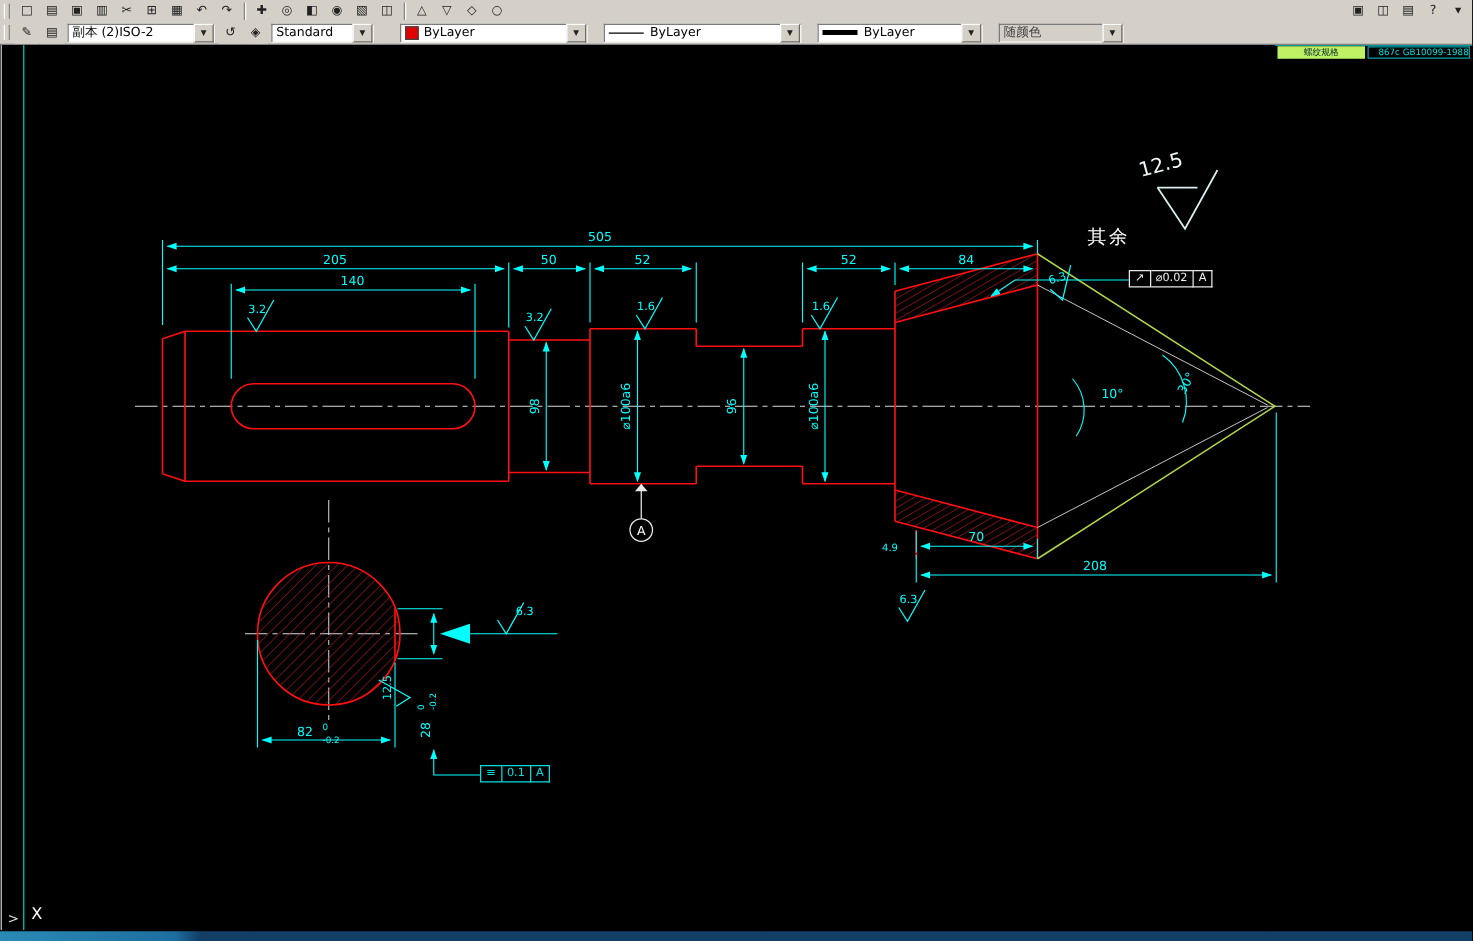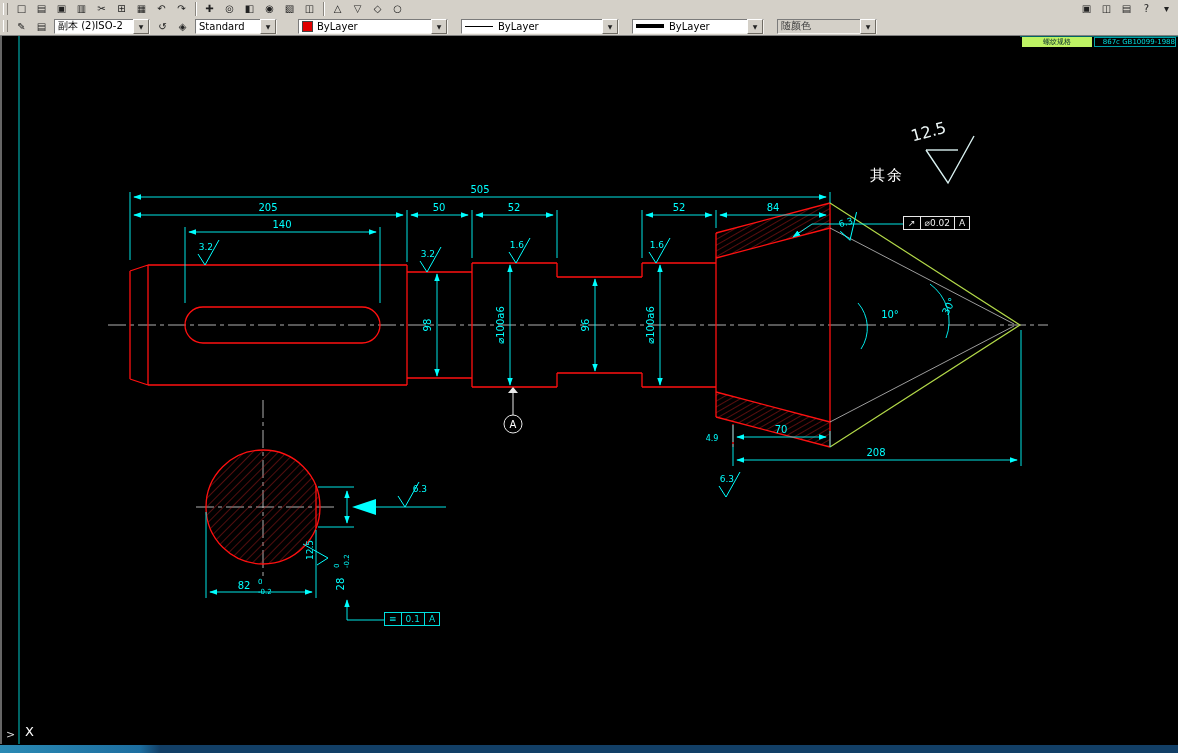--- a/index.html
+++ b/index.html
@@ -30,21 +30,21 @@
 
   
   .ovl{position:absolute;z-index:5;}
   .fcf{display:flex;background:#000;}
   .fcf .cell{border:1px solid #e8e8e8;border-left-width:0;color:#efefef;font-size:9px;height:14px;
              padding:0 4px;display:flex;align-items:center;justify-content:center;box-sizing:border-box;white-space:nowrap;}
   .fcf .cell:first-child{border-left-width:1px;}
   .fcf.cyan .cell{border-color:#00e0e0;color:#00e0e0;}
   .corner1{background:#bef264;color:#03262b;font-size:7px;line-height:10px;height:10px;width:70px;text-align:center;overflow:hidden;white-space:nowrap;}
   .corner2{color:#00dcdc;border:1px solid #00a0a8;font-size:7px;line-height:8px;height:10px;width:82px;text-align:right;overflow:hidden;white-space:nowrap;box-sizing:border-box;}
-  .qiyu{color:#fff;font-size:15px;letter-spacing:2px;}
+  .qiyu{color:#fff;font-size:15px;letter-spacing:2px;margin-top:14px;}
   .prompt{color:#ddd;font-size:11px;}
   .ucsx{color:#fff;font-size:13px;}
   .taskbar{position:absolute;left:0;right:0;bottom:0;height:8px;z-index:11;
            background:linear-gradient(90deg,#2a8ab4 0px,#1d6ea0 140px,#123f66 160px,#123f66 100%);}
 </style>
 </head>
 <body>
 
 <div class="app">
 
@@ -261,21 +261,21 @@
         <span class="tbtn">▤</span>
         <span class="tbtn">?</span>
         <span class="tbtn">▾</span>
       </span>
     </div>
 
     <div class="trow trow2">
       <span class="grip"></span>
       <span class="tbtn">✎</span>
       <span class="tbtn">▤</span>
-      <span class="combo" style="width:96px;">
+      <span class="combo" style="width:118px;">
         <span class="val">副本 (2)ISO-2</span>
         <span class="cbtn">▼</span>
       </span>
       <span class="tbtn">↺</span>
       <span class="tbtn">◈</span>
       <span class="combo" style="width:82px;">
         <span class="val">Standard</span>
         <span class="cbtn">▼</span>
       </span>
       <span class="combo" style="width:150px;margin-left:18px;">

